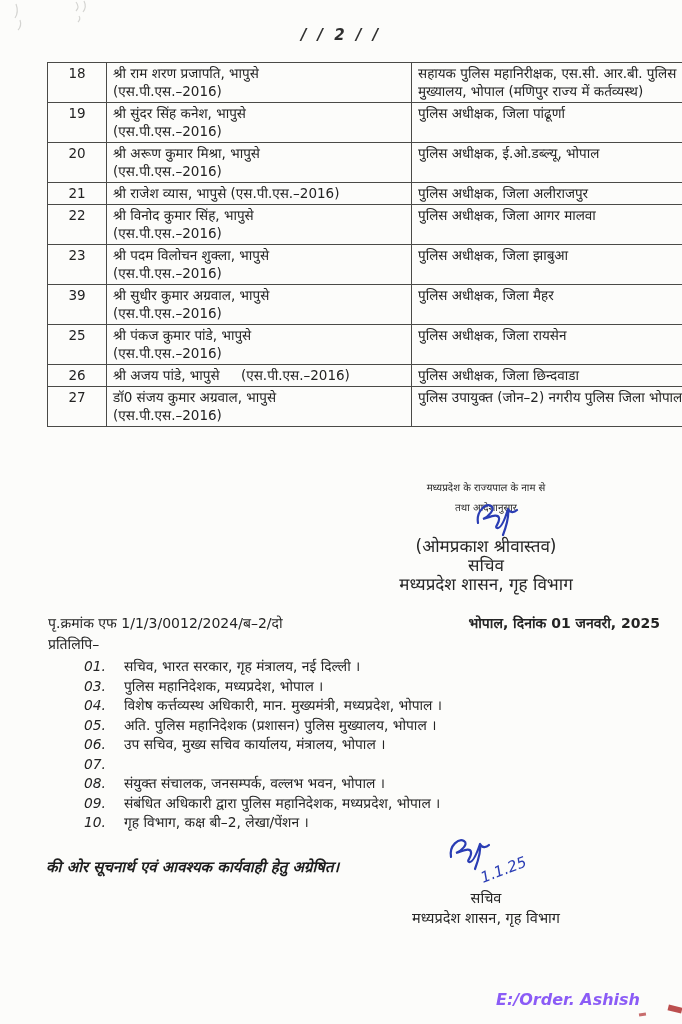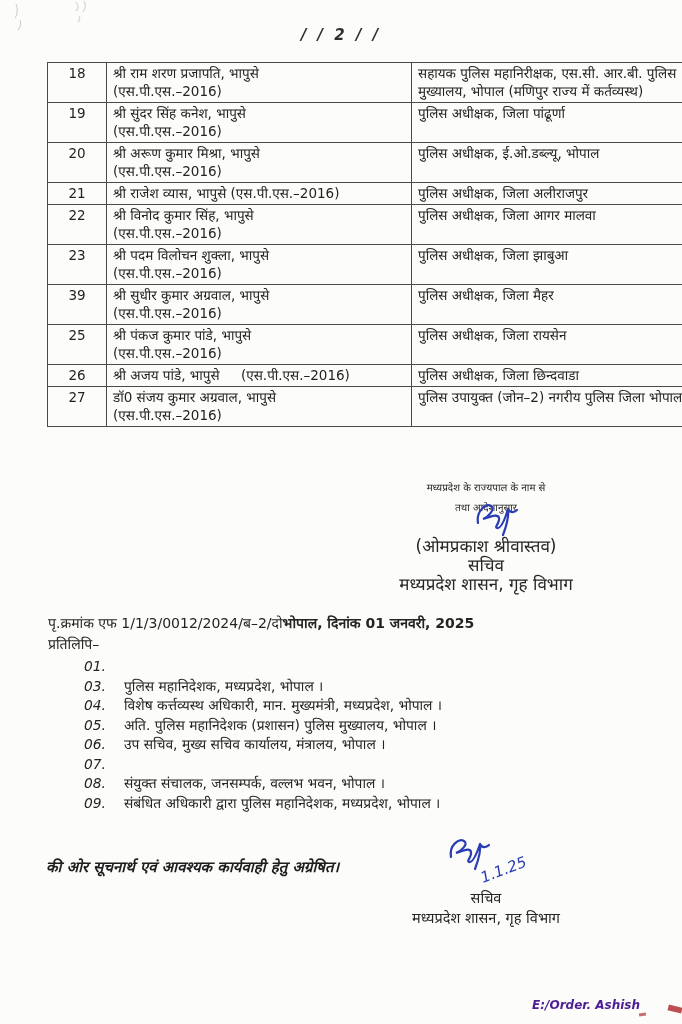--- a/index.html
+++ b/index.html
@@ -39,21 +39,21 @@
     text-align:center;font-size:10px;line-height:20px;color:#262626;margin-top:20px;
   }
   .signatory-block{
     position:absolute;left:330px;top:537px;width:312px;
     text-align:center;font-size:17px;line-height:19px;color:#262626;
   }
   .sig1{position:absolute;left:470px;top:497px;}
   
   .ref-line{
     position:absolute;left:48px;top:613px;width:612px;
-    display:flex;
+    display:flex;justify-content:space-between;
     font-size:14px;color:#242424;
   }
   .ref-date{font-weight:600;}
   .copies-heading{
     position:absolute;left:48px;top:634px;font-size:14px;color:#242424;
   }
   .copy-list{
     position:absolute;left:48px;top:657px;width:600px;
     font-size:13.8px;color:#242424;
   }
@@ -64,21 +64,21 @@
     position:absolute;left:46px;top:856px;
     font-size:15px;font-weight:bold;font-style:italic;color:#1e1e1e;text-align:right;
   }
   .sig2{position:absolute;left:437px;top:835px;}
   .second-signatory{
     position:absolute;left:330px;top:888px;width:312px;
     text-align:center;font-size:14.5px;line-height:20px;color:#262626;
   }
   .footer-ref{
     position:absolute;right:42px;top:990px;
-    font-size:12px;font-weight:bold;font-style:italic;color:#4c1d95;margin-top:8px;
+    font-size:16px;font-weight:bold;font-style:italic;color:#8b5cf6;
   }
   
   .pencil-marks{position:absolute;left:10px;top:0;opacity:.4;}
   .red-speck{position:absolute;background:#b03030;}
   .speck1{right:0;top:1006px;width:14px;height:6px;transform:rotate(14deg);opacity:.85;}
   .speck2{right:36px;top:1013px;width:7px;height:3px;transform:rotate(-8deg);opacity:.7;}
 </style>
 </head>
 <body>
 
@@ -202,20 +202,21 @@
 
   <div class="ref-line">
     <span>पृ.क्रमांक एफ 1/1/3/0012/2024/ब–2/दो</span>
     <span class="ref-date">भोपाल, दिनांक 01 जनवरी, 2025</span>
   </div>
 
   <div class="copies-heading">प्रतिलिपि–</div>
   <div class="copy-list">
     <div class="copy-item">
       <span class="copy-no">01.</span>
+      <span class="copy-text">सचिव, भारत सरकार, गृह मंत्रालय, नई दिल्ली ।</span>
     </div>
 
 
     <div class="copy-item">
       <span class="copy-no">03.</span>
       <span class="copy-text">पुलिस महानिदेशक, मध्यप्रदेश, भोपाल ।</span>
     </div>
 
     <div class="copy-item">
       <span class="copy-no">04.</span>
@@ -239,20 +240,24 @@
     <div class="copy-item">
       <span class="copy-no">08.</span>
       <span class="copy-text">संयुक्त संचालक, जनसम्पर्क, वल्लभ भवन, भोपाल ।</span>
     </div>
 
     <div class="copy-item">
       <span class="copy-no">09.</span>
       <span class="copy-text">संबंधित अधिकारी द्वारा पुलिस महानिदेशक, मध्यप्रदेश, भोपाल ।</span>
     </div>
 
+    <div class="copy-item">
+      <span class="copy-no">10.</span>
+      <span class="copy-text">गृह विभाग, कक्ष बी–2, लेखा/पेंशन ।</span>
+    </div>
   </div>
 
   <div class="forward-note">की ओर सूचनार्थ एवं आवश्यक कार्यवाही हेतु अग्रेषित।</div>
 
   <svg class="sig2" width="110" height="58" viewBox="0 0 110 58">
     <path d="M14,22 C12,10 22,3 27,6 C32,9 24,16 19,18 C26,16 33,12 34,17 C35,22 29,26 32,27 C36,28 40,18 43,9 C44,15 41,26 38,34 M43,9 C45,13 49,13 52,10" stroke="#2a3db4" stroke-width="2.2" fill="none" stroke-linecap="round"></path>
     <text x="46" y="48" fill="#2a3db4" font-size="15" font-style="italic" transform="rotate(-21 46 48)" style="font-family:'DejaVu Sans',sans-serif;">1.1.25</text>
   </svg>
 
   <div class="second-signatory">

